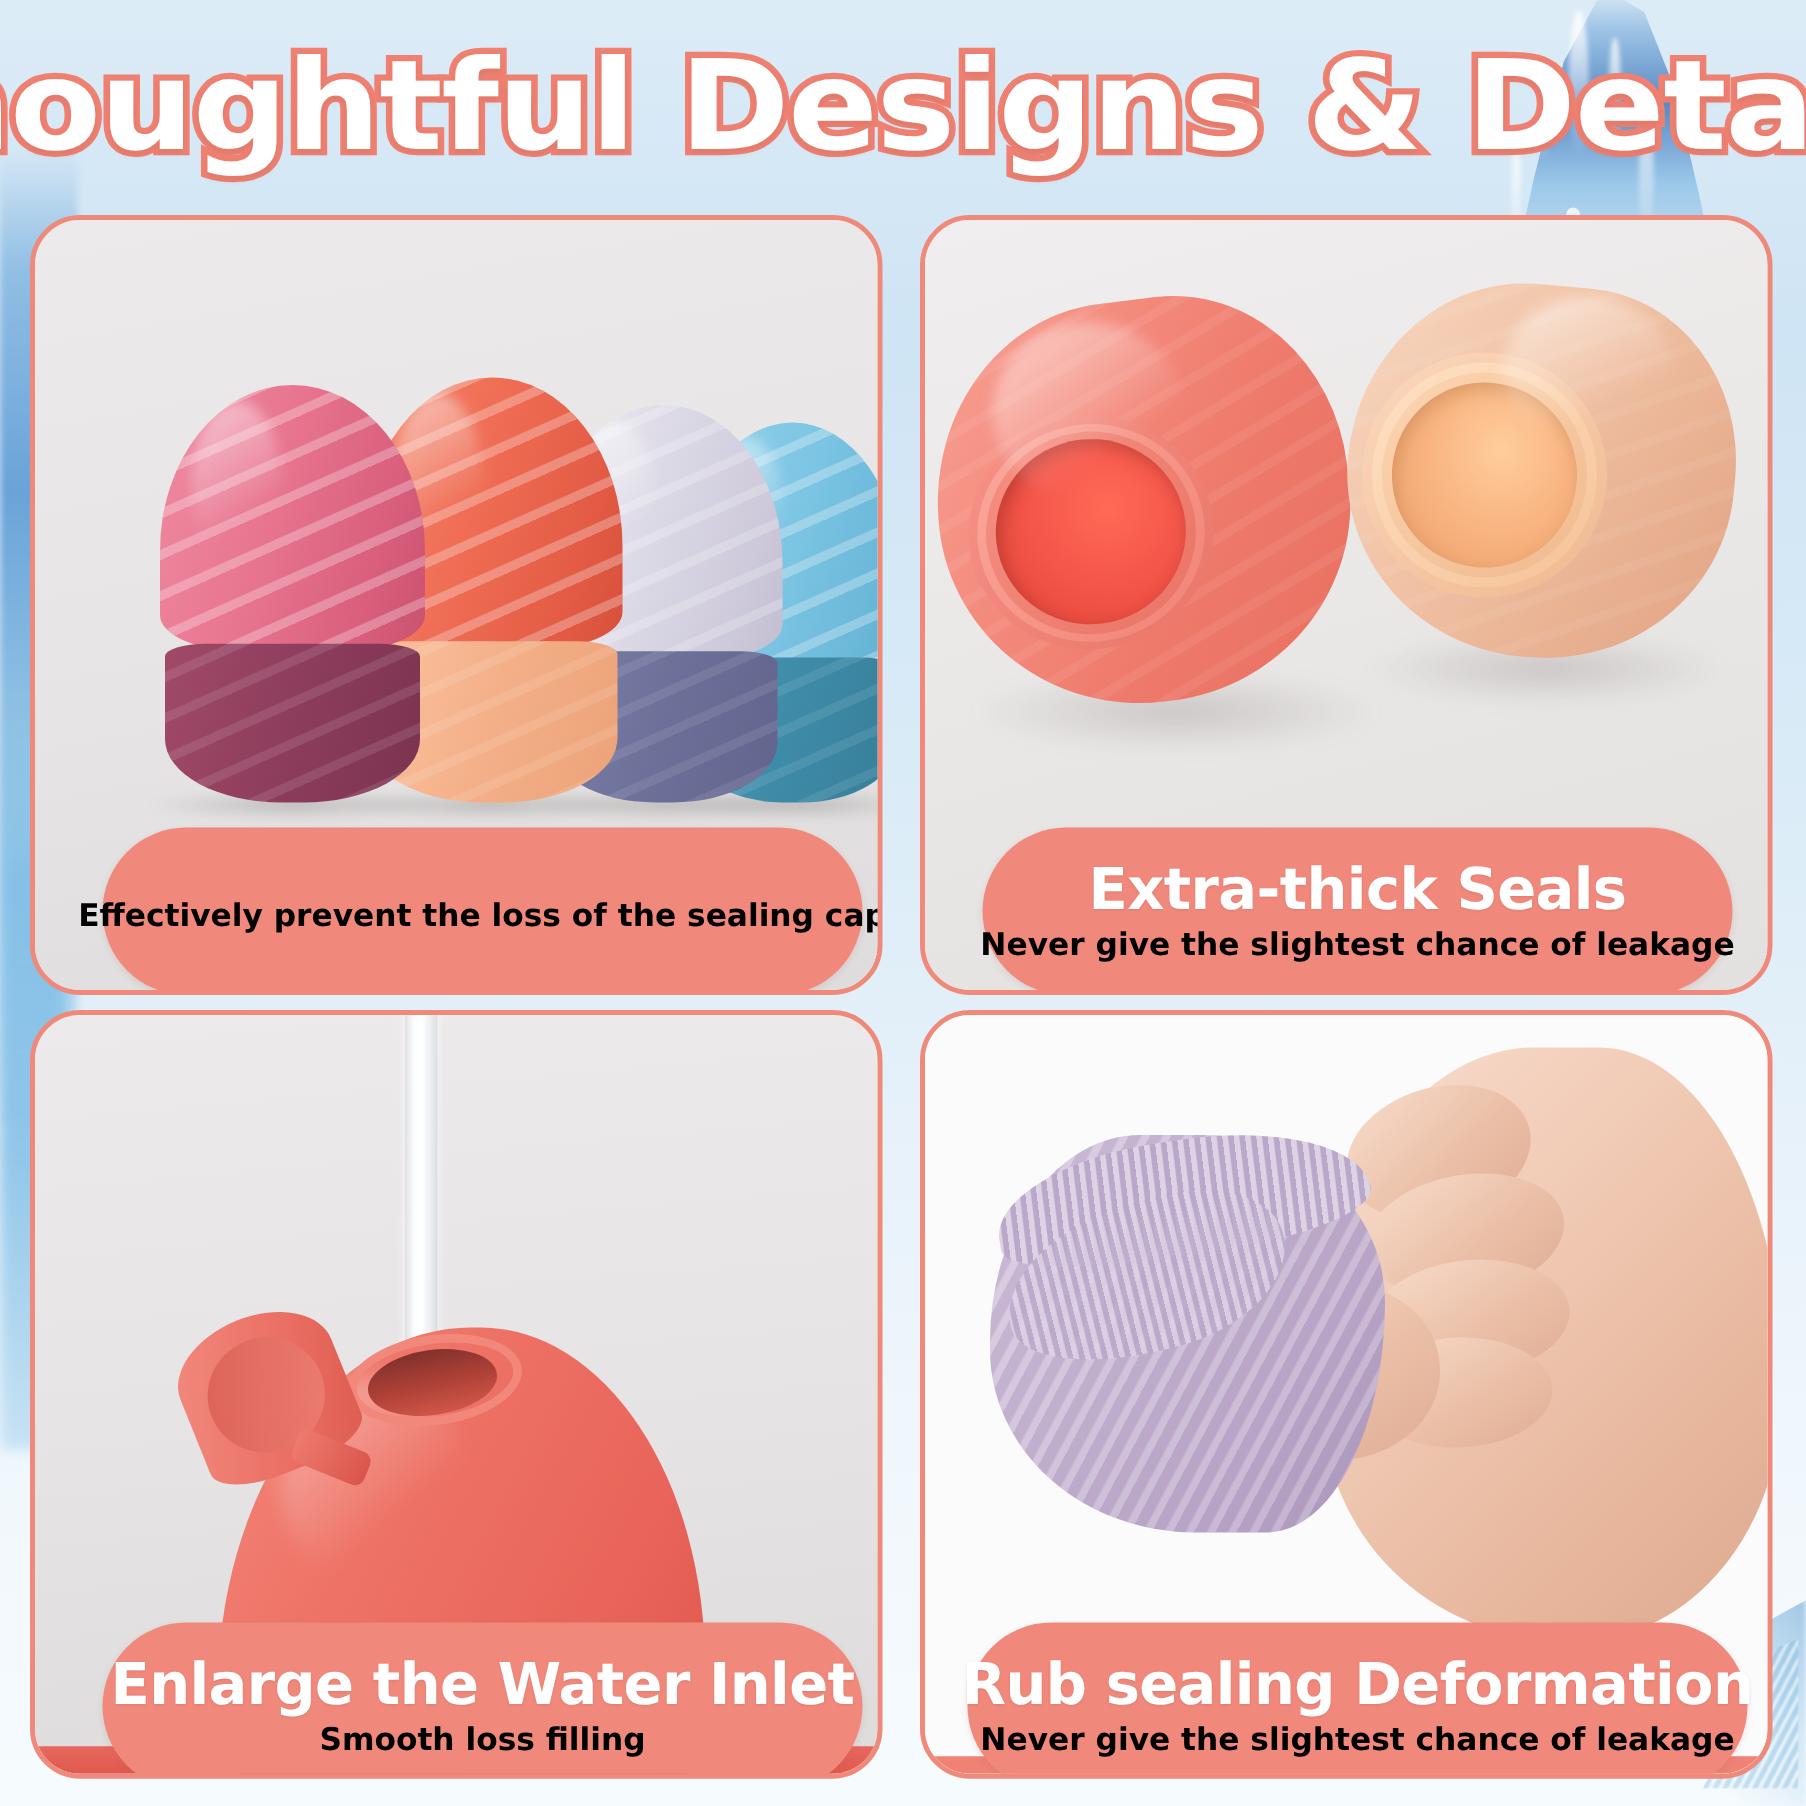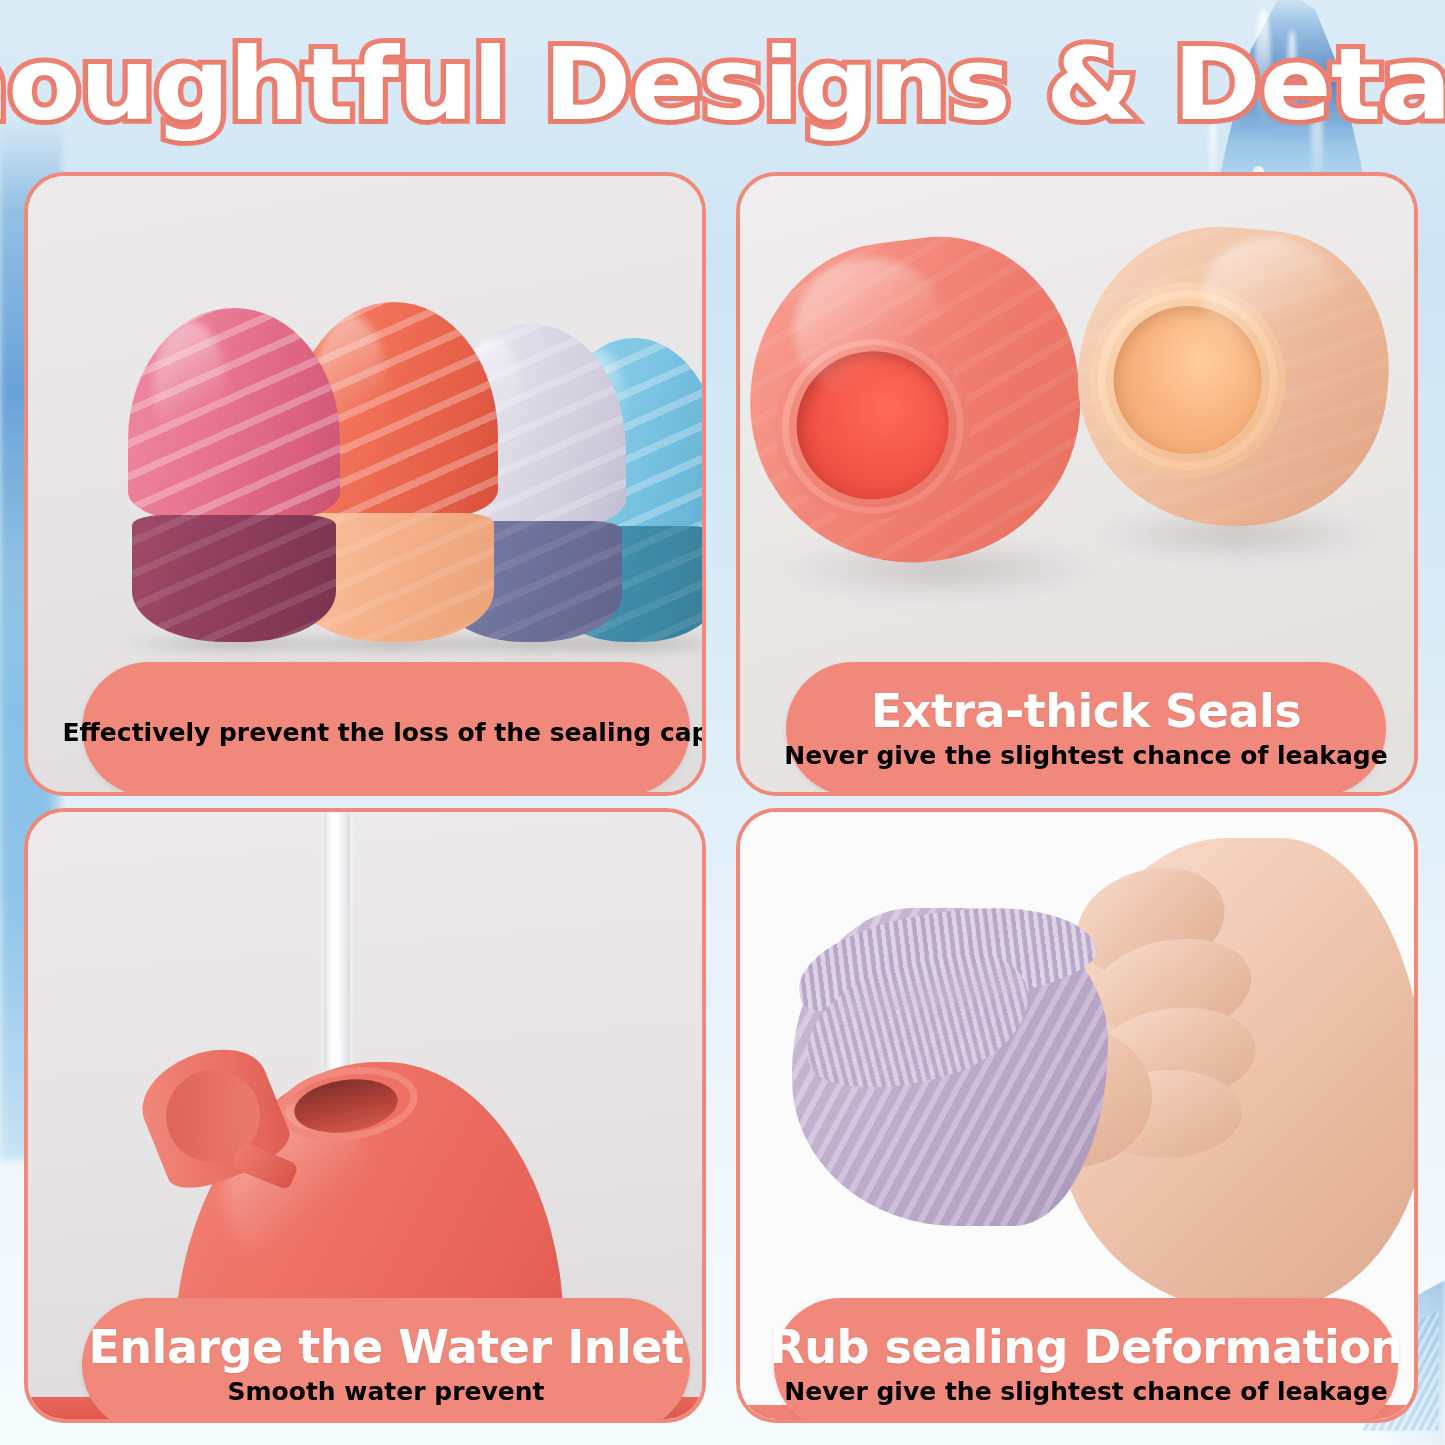--- a/index.html
+++ b/index.html
@@ -492,21 +492,21 @@
 
       <div class="cap-flap" style="left:120px; top:240px; width:130px; height:128px; transform:rotate(-22deg);"></div>
       <div class="cap-flap-inner" style="left:138px; top:258px; width:94px; height:92px; transform:rotate(-22deg); opacity:.75;"></div>
       <div class="cap-hinge" style="left:206px; top:340px; width:62px; height:28px; transform:rotate(22deg);"></div>
 
       <div class="c3-base"></div>
     </div>
 
     <div class="caption caption-3" style="position:absolute; left:54px; top:486px; width:608px; height:134px;">
       <div class="cap-title">Enlarge the Water Inlet</div>
-      <div class="cap-sub">Smooth water prevent</div>
+      <div class="cap-sub">Smooth loss filling</div>
     </div>
   </div>
 
   <div class="card card-4">
     <div class="photo">
       <div class="c4-bg"></div>
 
       <div class="hand" style="left:318px; top:26px; width:368px; height:474px;"></div>
 
       <div class="finger" style="left:336px; top:58px;  width:150px; height:104px; transform:rotate(-16deg);"></div>

